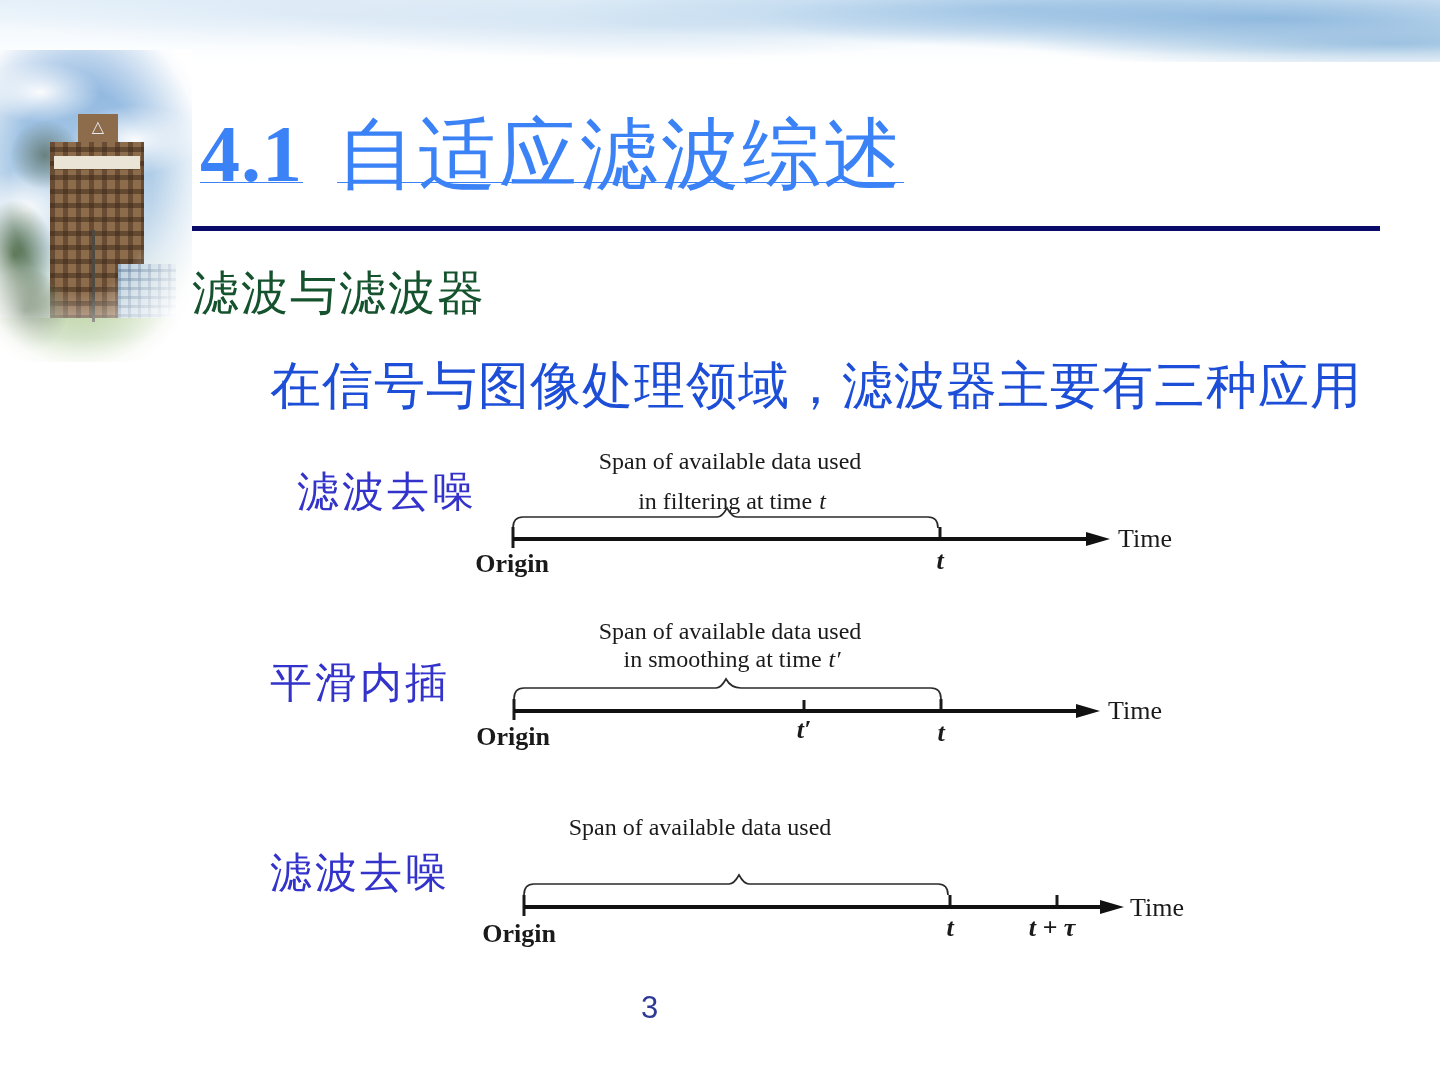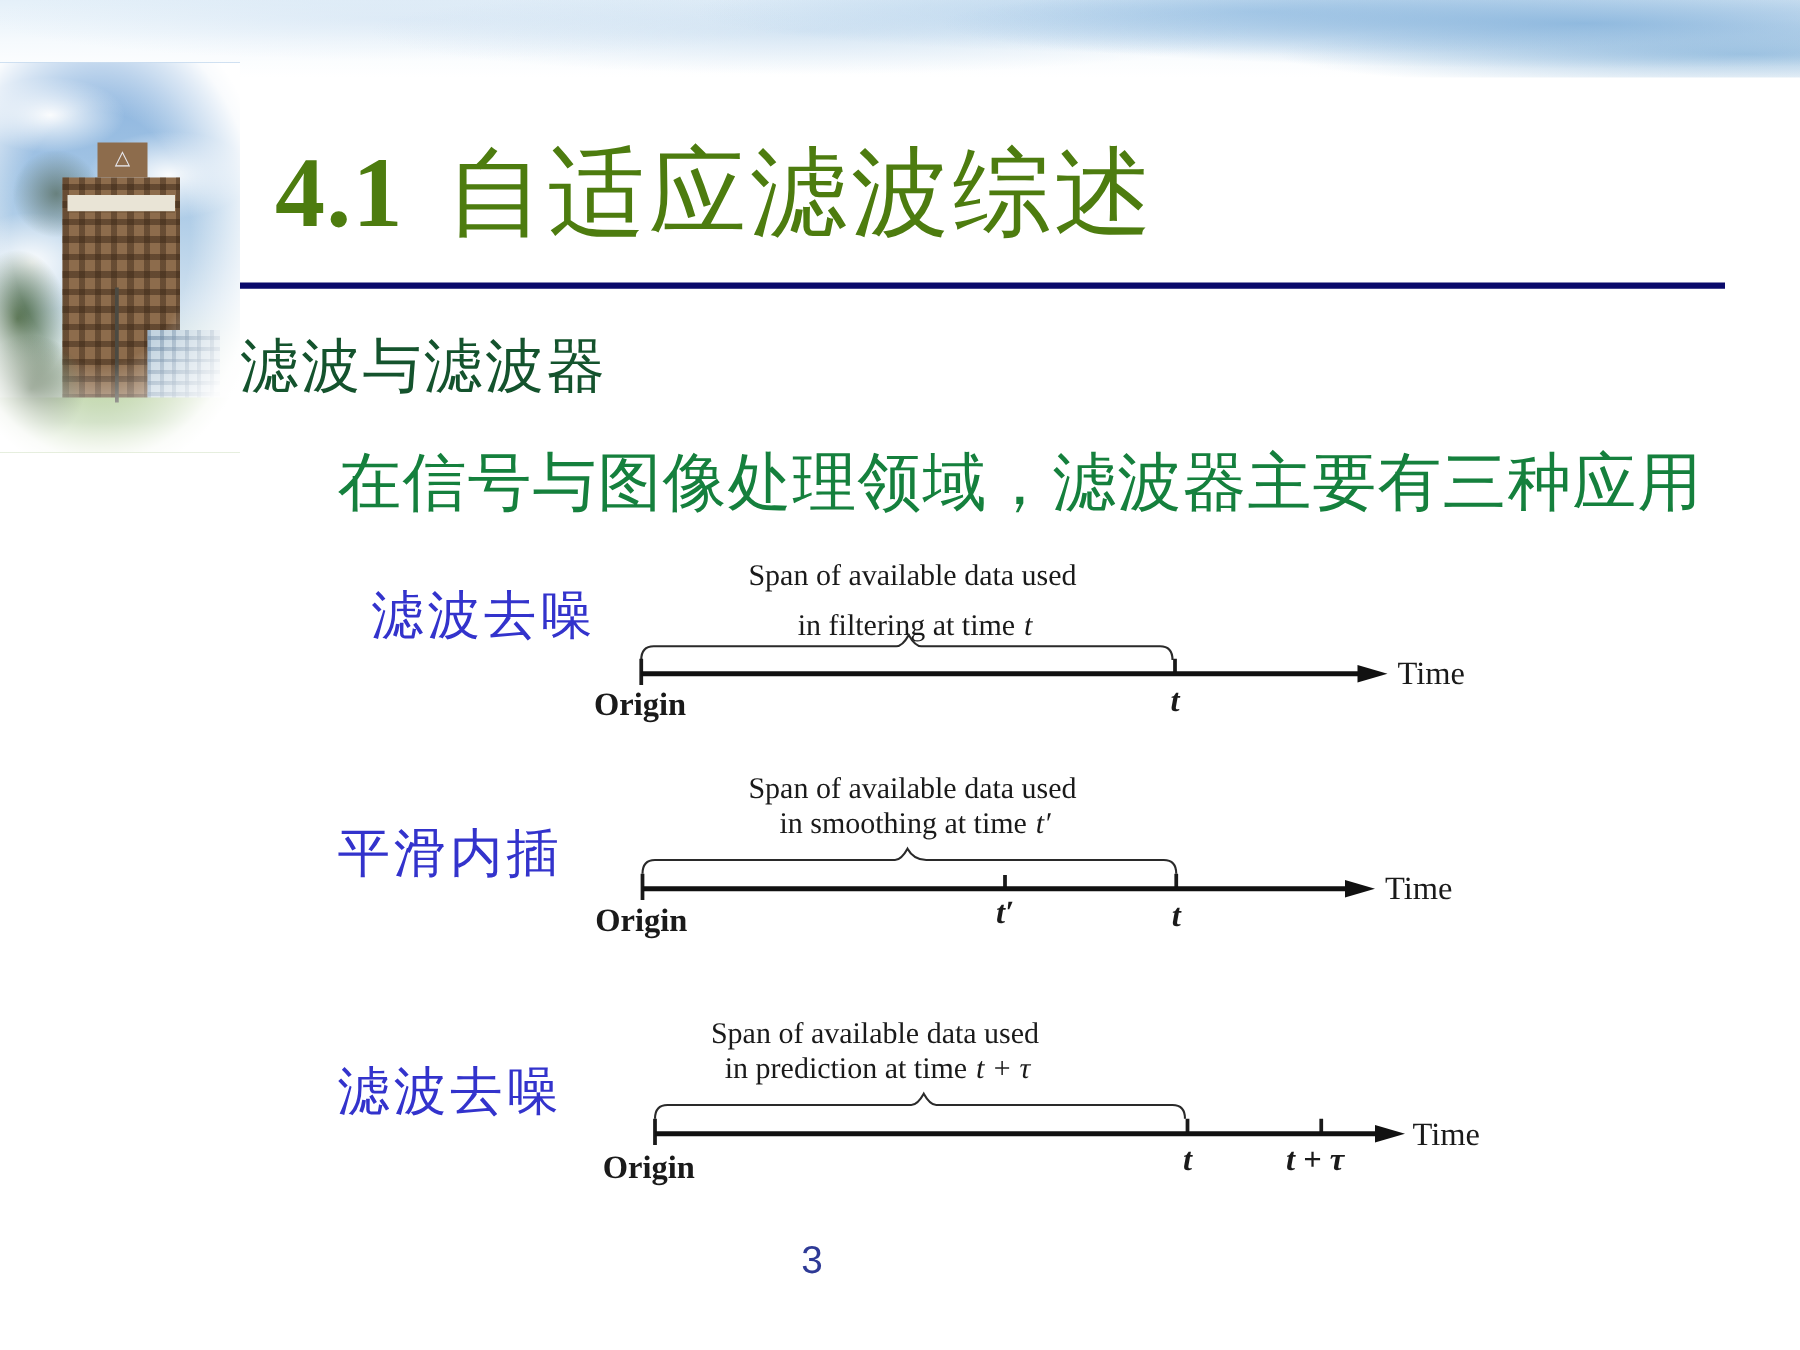--- a/index.html
+++ b/index.html
@@ -85,23 +85,24 @@
   .photo .tree.t3 { left: 10px; top: 70px; width: 70px; height: 70px; background: radial-gradient(closest-side, rgba(70,90,70,0.65), rgba(70,90,70,0)); }
   .photo .pole { position: absolute; left: 92px; top: 180px; width: 3px; height: 92px; background: #4c4a42; }
   .photo .fade {
     position: absolute; inset: 0;
     background: radial-gradient(ellipse 72% 62% at 42% 45%, rgba(255,255,255,0) 52%, rgba(255,255,255,0.55) 74%, rgba(255,255,255,0.95) 92%, #ffffff 100%);
   }
 
   
   .title-row {
     position: absolute;
-    left: 220px; top: 103px;
-    color: #4d7c0f;
-    white-space: nowrap;
+    left: 200px; top: 103px;
+    color: #3b82f6;
+    white-space: nowrap;
+    text-decoration: underline;
   }
   .title-number {
     font-size: 80px;
     font-weight: 700;
     letter-spacing: 1px;
   }
   .title-text {
     font-size: 78px;
     font-weight: 400;
     margin-left: 34px;
@@ -120,21 +121,21 @@
     left: 192px; top: 262px;
     font-size: 47px;
     color: #14532d;
     letter-spacing: 2px;
     white-space: nowrap;
   }
   .intro-text {
     position: absolute;
     left: 270px; top: 352px;
     font-size: 51px;
-    color: #15803d;
+    color: #1d4ed8;
     letter-spacing: 1px;
     white-space: nowrap;
   }
   .diagram-label {
     position: absolute;
     left: 270px;
     font-size: 42px;
     color: #3333cc;
     letter-spacing: 3px;
     white-space: nowrap;
@@ -230,21 +231,20 @@
     <line x1="14" y1="39" x2="578" y2="39" stroke="#111111" stroke-width="4"></line>
     <polygon points="576,32 600,39 576,46" fill="#111111"></polygon>
   </svg>
   <div class="axis-label centered" style="left:513px; top:724px;">Origin</div>
   <div class="axis-label centered var" style="left:804px; top:717px;">t′</div>
   <div class="axis-label centered var" style="left:941px; top:720px;">t</div>
   <div class="axis-label" style="left:1108px; top:698px;">Time</div>
 
   <div class="diagram-label d3">滤波去噪</div>
   <div class="cap" style="left:700px; top:814px;">Span of available data used</div>
-  <div class="cap" style="left:702px; top:842px;"><span>in prediction at time</span><span class="var">t + τ</span></div>
   <svg class="timeline-svg" style="left:500px; top:868px;" width="700" height="70">
     <path d="M 24,27 Q 24,16 34,16 L 229,16 Q 234,16 239,7 Q 244,16 249,16 L 438,16 Q 448,16 448,27" fill="none" stroke="#2a2a2a" stroke-width="1.7"></path>
     <line x1="24" y1="27" x2="24" y2="48" stroke="#1a1a1a" stroke-width="3"></line>
     <line x1="450" y1="27" x2="450" y2="39" stroke="#1a1a1a" stroke-width="3"></line>
     <line x1="557" y1="27" x2="557" y2="39" stroke="#1a1a1a" stroke-width="3"></line>
     <line x1="24" y1="39" x2="602" y2="39" stroke="#111111" stroke-width="4"></line>
     <polygon points="600,32 624,39 600,46" fill="#111111"></polygon>
   </svg>
   <div class="axis-label centered" style="left:519px; top:921px;">Origin</div>
   <div class="axis-label centered var" style="left:950px; top:915px;">t</div>

